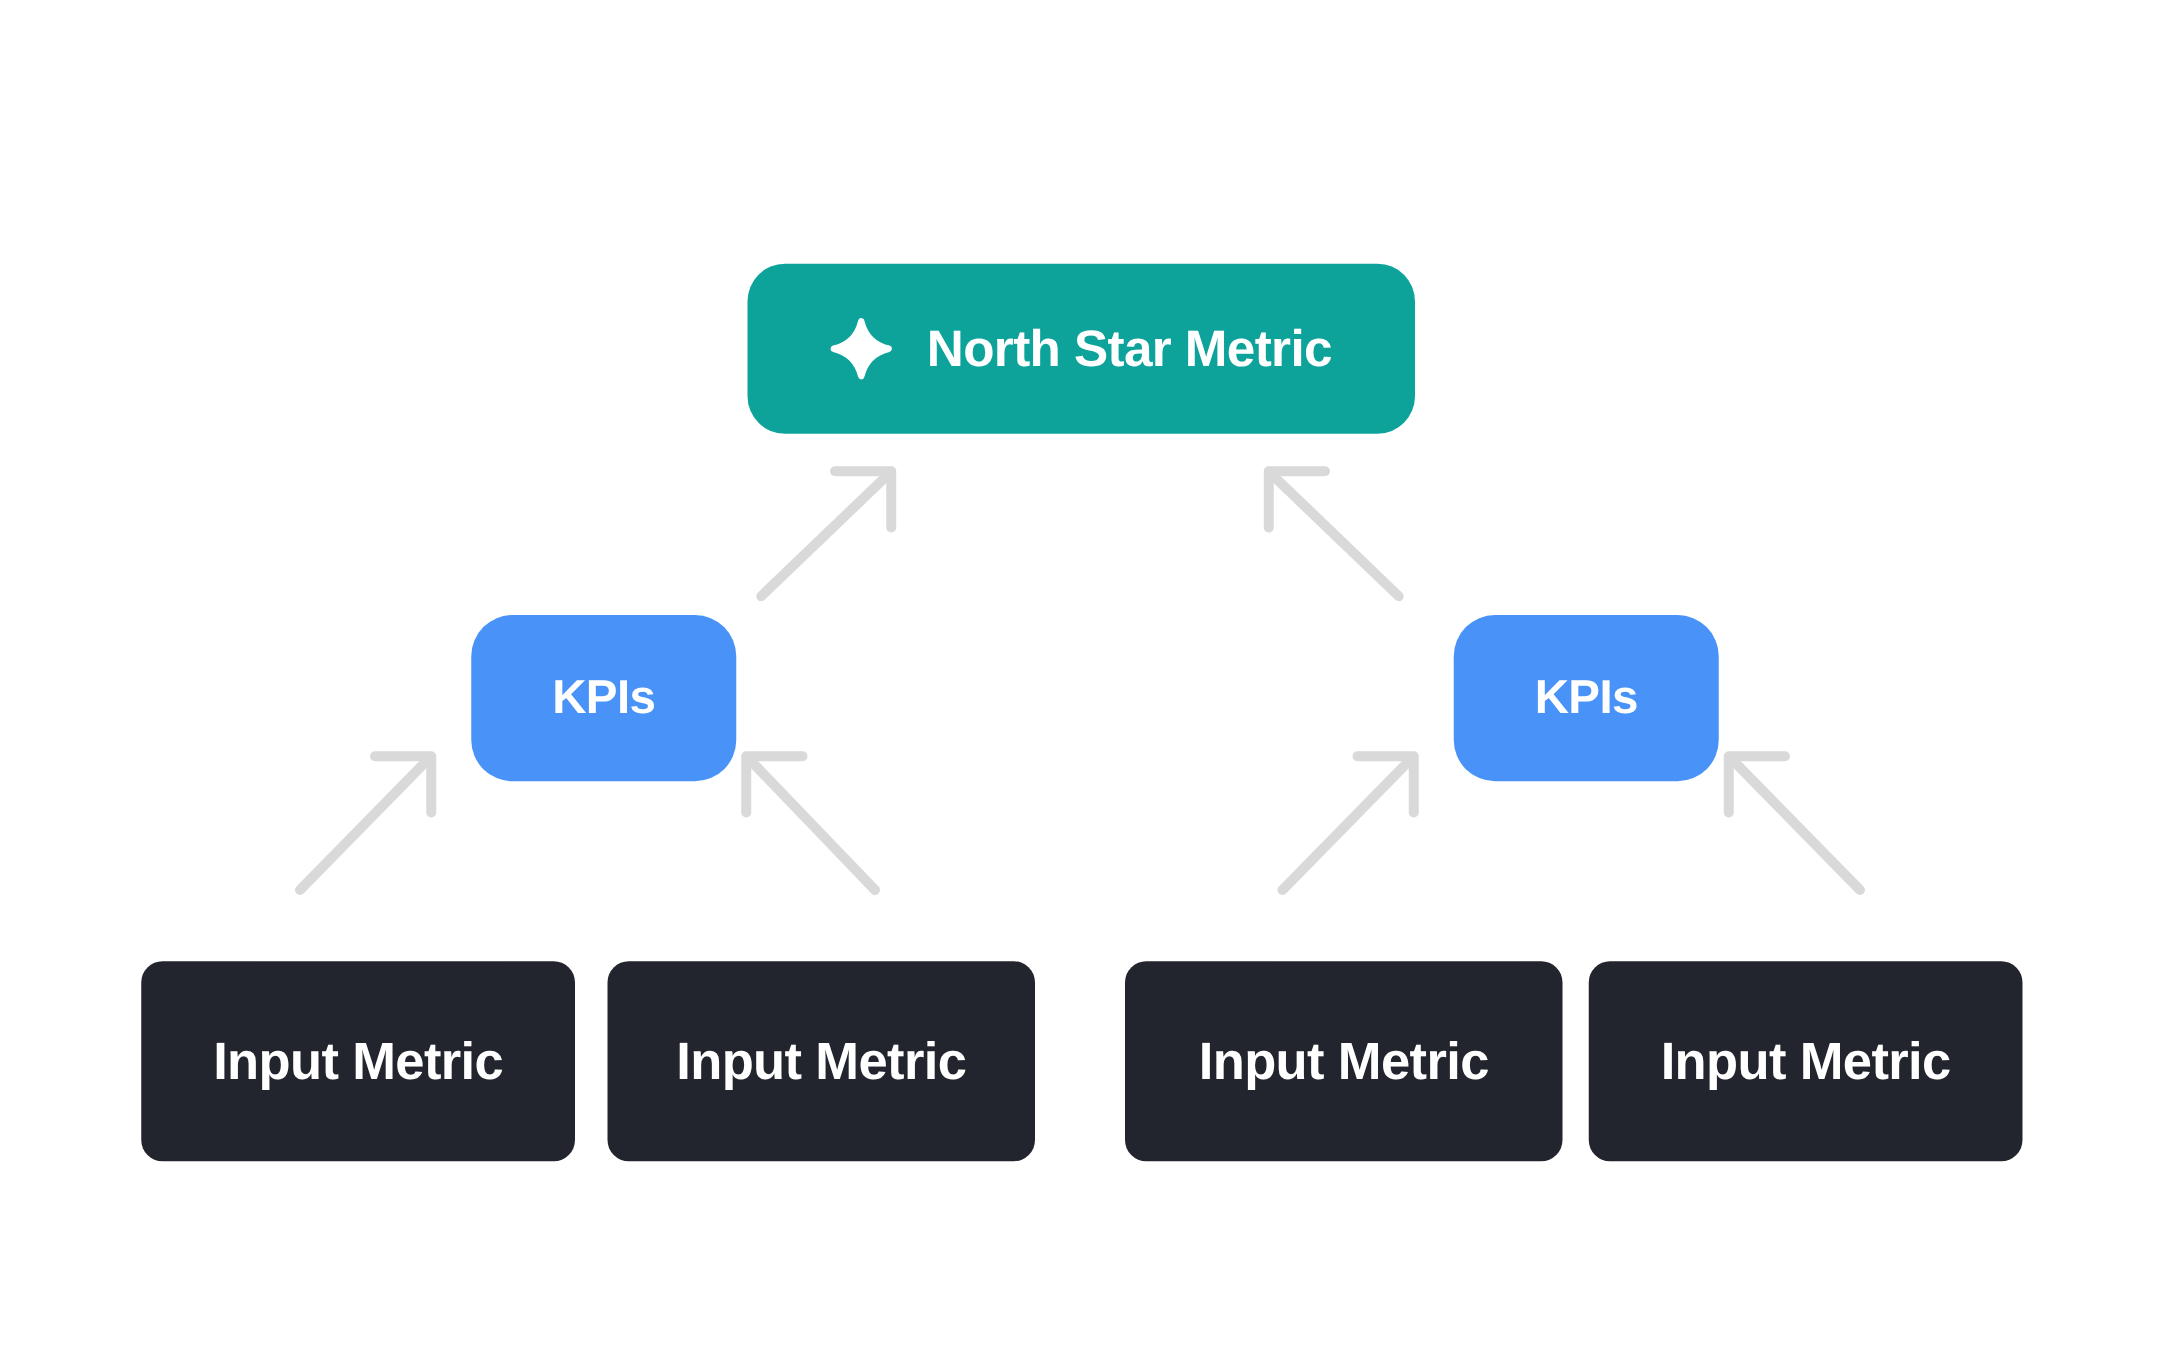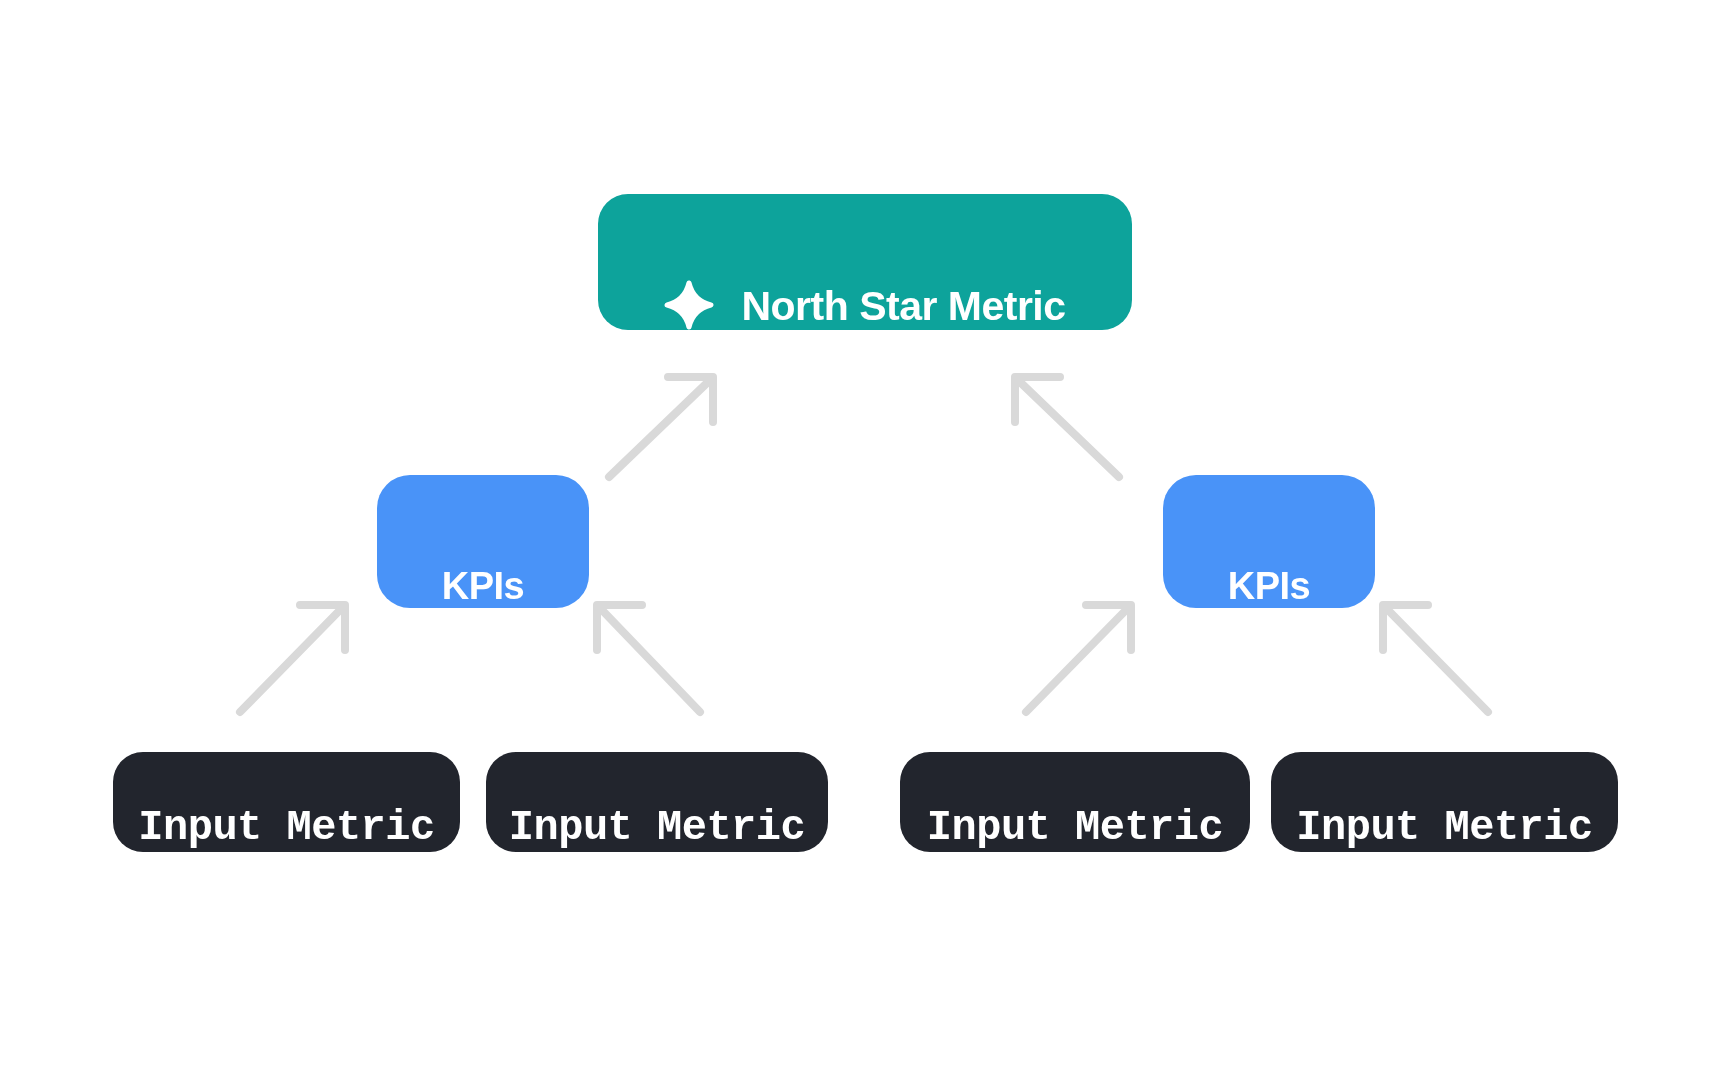--- a/index.html
+++ b/index.html
@@ -7,50 +7,50 @@
     position: relative;
     width: 1728px;
     height: 1080px;
     background: var(--background, #ffffff);
     font-family: "Liberation Sans", "DejaVu Sans", sans-serif;
     overflow: hidden;
   }
   .node {
     position: absolute;
     display: flex;
-    align-items: flex-end;
+    align-items: center;
     justify-content: center;
     color: var(--text, #ffffff);
     font-weight: 700;
     letter-spacing: -0.5px;
     white-space: nowrap;
     box-sizing: border-box;
+    margin-top: 17px;
   }
   .north-star {
     left: 598px; top: 194px; width: 534px; height: 136px;
     background: var(--north-star-bg, #0DA39B);
     border-radius: 30px;
     gap: 27px;
     font-size: 41px;
   }
   .north-star svg { width: 50px; height: 50px; flex: 0 0 auto; }
   .kpi {
     width: 212px; height: 133px;
     background: var(--kpi-bg, #4993F8);
     border-radius: 33px;
     font-size: 38px;
   }
   .kpi.left  { left: 377px;  top: 475px; }
   .kpi.right { left: 1163px; top: 475px; }
   .input {
-    top: 752px; height: 100px; width: 347px;
+    top: 752px; height: 160px; width: 347px;
     background: var(--input-bg, #22252D);
-    border-radius: 30px;
+    border-radius: 17px;
     font-size: 42px;
-    font-family: Liberation Mono, monospace;
   }
   .input.m1 { left: 113px; }
   .input.m2 { left: 486px; width: 342px; }
   .input.m3 { left: 900px; width: 350px; }
   .input.m4 { left: 1271px; }
   .arrows {
     position: absolute;
     left: 0; top: 0; width: 1728px; height: 1080px;
     pointer-events: none;
   }

